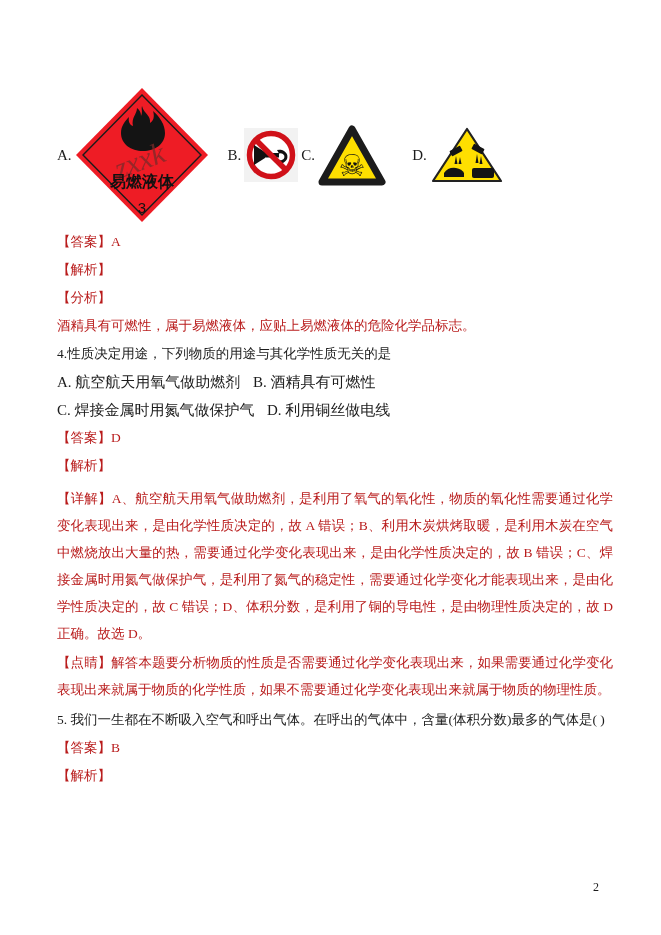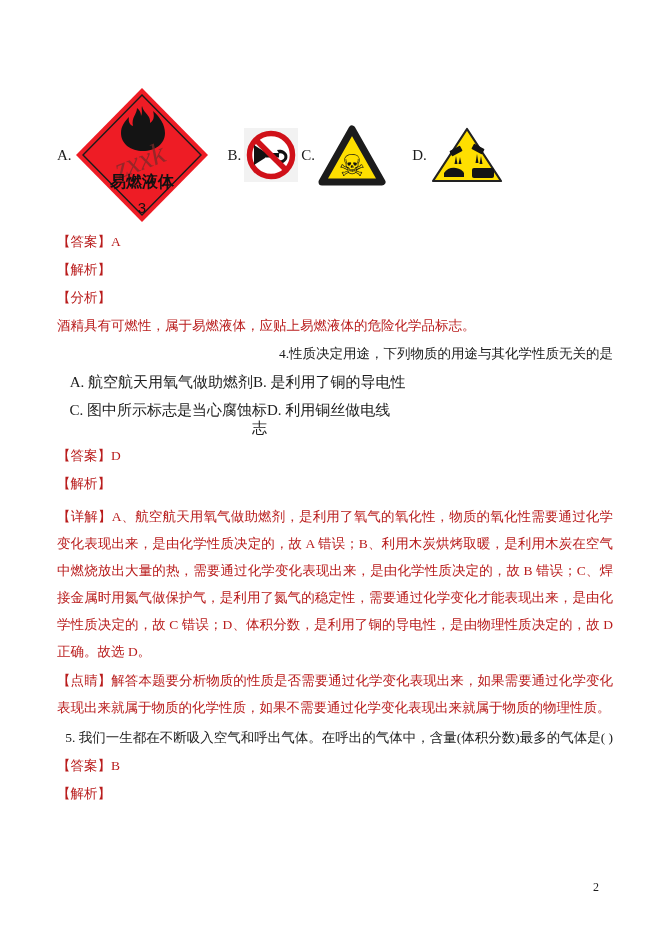--- a/index.html
+++ b/index.html
@@ -19,21 +19,21 @@
   .sign { flex:0 0 auto; display:block; }
   .lbl-a { margin-right:2px; }
   .lbl-b { margin-left:18px; margin-right:3px; }
   .lbl-c { margin-left:3px; margin-right:3px; }
   .lbl-d { margin-left:26px; margin-right:3px; }
 
   
   .line  { font-size:13.5px; line-height:18px; margin:0 0 10px; white-space:pre-wrap; }
   .para  { font-size:13.5px; line-height:27px; margin:0 0 2px; text-align:justify; white-space:pre-wrap; }
   .red   { color:#b91c1c; }
-  .black { color:#1c1c1c;text-align:right; }
+  .black { color:#1c1c1c; }
   .qline { font-size:13.5px; line-height:18px; margin:6px 0 10px; }
   .optrow { font-size:15px; line-height:18px; margin:0 0 10px; display:flex; }
   .optrow .opt1 { width:196px; }
   .optrow5 .o { margin-right:34px; }
 
   .page-number {
     position:absolute; right:62px; bottom:40px;
     font-size:12px; color:#1c1c1c;
     font-family:"Liberation Serif","DejaVu Serif",serif;
   }
@@ -97,24 +97,24 @@
     </div>
 
     <p class="line red" style="margin-top:8px"><span>【答案】</span><span>A</span></p>
     <p class="line red">【解析】</p>
     <p class="line red">【分析】</p>
     <p class="line red">酒精具有可燃性，属于易燃液体，应贴上易燃液体的危险化学品标志。</p>
 
     <p class="qline black">4.性质决定用途，下列物质的用途与其化学性质无关的是</p>
     <div class="optrow black">
       <span class="opt1">A. 航空航天用氧气做助燃剂</span>
-      <span>B. 是利用了铜的导电性</span>
+      <span>B. 酒精具有可燃性</span>
     </div>
     <div class="optrow black">
-      <span class="opt1" style="width:210px">C. 图中所示标志是当心腐蚀标志</span>
+      <span class="opt1" style="width:210px">C. 焊接金属时用氮气做保护气</span>
       <span>D. 利用铜丝做电线</span>
     </div>
     <p class="line red"><span>【答案】</span><span>D</span></p>
     <p class="line red">【解析】</p>
     <p class="para red">【详解】A、航空航天用氧气做助燃剂，是利用了氧气的氧化性，物质的氧化性需要通过化学变化表现出来，是由化学性质决定的，故 A 错误；B、利用木炭烘烤取暖，是利用木炭在空气中燃烧放出大量的热，需要通过化学变化表现出来，是由化学性质决定的，故 B 错误；C、焊接金属时用氮气做保护气，是利用了氮气的稳定性，需要通过化学变化才能表现出来，是由化学性质决定的，故 C 错误；D、体积分数，是利用了铜的导电性，是由物理性质决定的，故 D 正确。故选 D。</p>
     <p class="para red">【点睛】解答本题要分析物质的性质是否需要通过化学变化表现出来，如果需要通过化学变化表现出来就属于物质的化学性质，如果不需要通过化学变化表现出来就属于物质的物理性质。</p>
 
     <p class="qline black" style="margin-top:8px">5. 我们一生都在不断吸入空气和呼出气体。在呼出的气体中，含量(体积分数)最多的气体是( )</p>
     <p class="line red"><span>【答案】</span><span>B</span></p>
     <p class="line red">【解析】</p>

